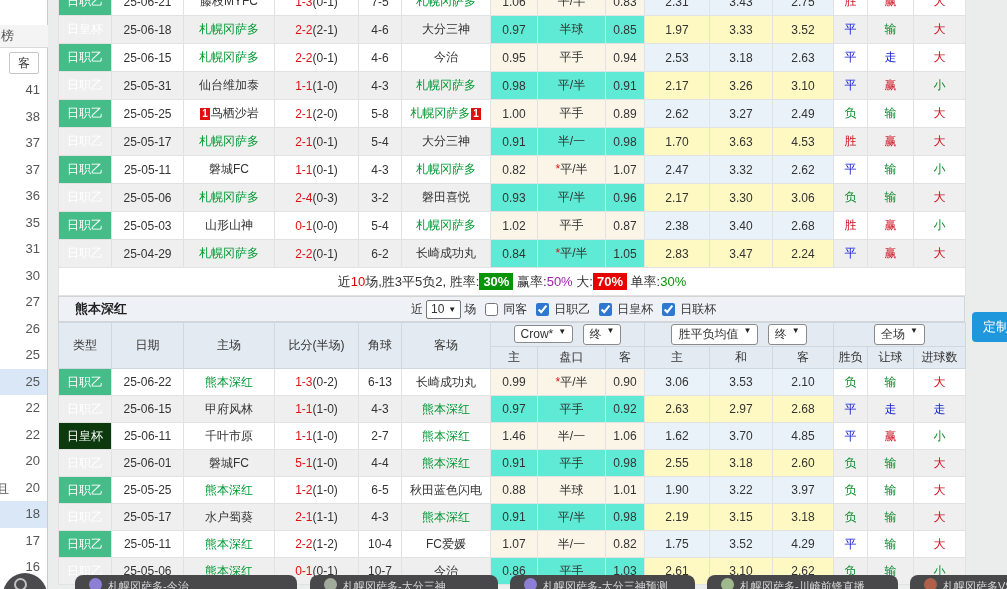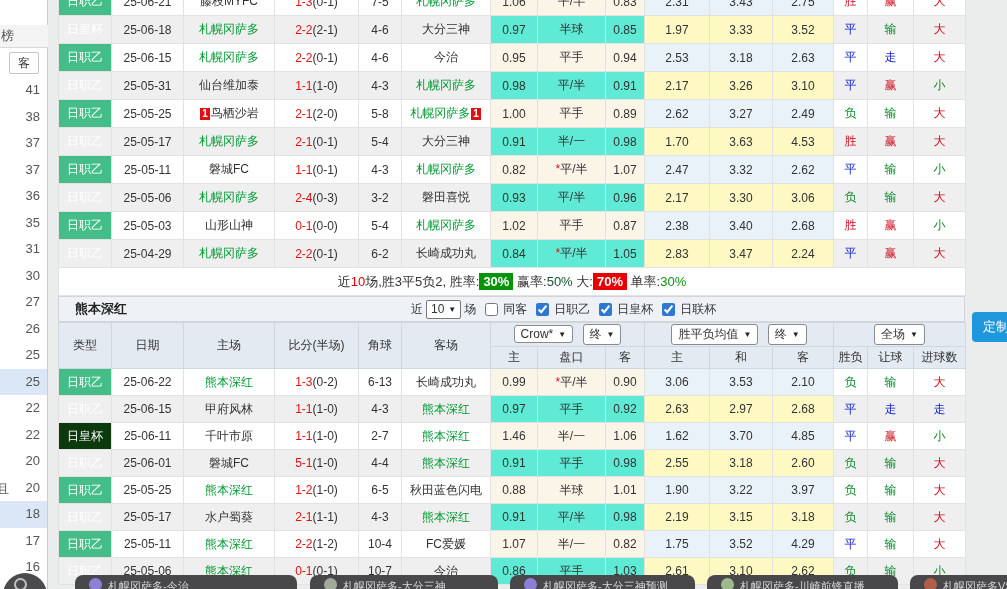--- a/index.html
+++ b/index.html
@@ -30,33 +30,33 @@
 td.lg-dark{background:#0d390f;color:#fff}
 .t-green{color:#009933}
 .sc{color:#e01010}
 .sch{color:#333}
 .star{color:#e01010}
 .c-red{color:#cf1322}.c-blue{color:#1322cf}.c-green{color:#0a8a2a}
 .badge{display:inline-block;background:#e01010;color:#fff;font-size:10px;line-height:12px;padding:0 2px;font-weight:bold;margin:0 1px}
 td.summary{background:#fff;font-size:13px;height:28px}
 .chip-green{background:#089408;color:#fff;padding:1px 4px;font-weight:bold}
 .chip-red{background:#e80000;color:#fff;padding:1px 4px;font-weight:bold}
-.s-red{color:#e00000}.s-blue{color:#14532d}.s-green{color:#089408}
+.s-red{color:#e00000}.s-blue{color:#a21caf}.s-green{color:#089408}
 
 .band{position:relative;height:26px;background:#eef1f5;border:1px solid #d4d4d4;display:flex;align-items:center}
 .band-title{font-weight:bold;font-size:13px;color:#222;margin-left:16px}
 .band-controls{position:absolute;left:352px;top:0;height:100%;display:flex;align-items:center;font-size:12px;color:#333;gap:3px;white-space:nowrap}
 .mini-select{border:1px solid #767676;background:#fff;border-radius:2px;padding:0 4px;font-size:12px;height:19px;line-height:17px;display:inline-flex;align-items:center;gap:4px;cursor:pointer}
 .arrow{font-size:8px;color:#222}
 .band-controls input[type=checkbox]{width:13px;height:13px;accent-color:#2e78d2;margin:0 2px 0 6px;vertical-align:-2px}
 
 thead th{background:#e3eaf1;font-weight:normal;border:1px solid #cfd8e0}
 .hrowA th{height:24px}
 .hrowB th{height:22px}
-.sel{display:inline-flex;align-items:center;gap:5px;border:1px solid #8b8b8b;border-radius:3px;background:#fff;padding:1px 6px;font-size:12px;margin:0 3px;cursor:pointer}
+.sel{display:inline-flex;align-items:flex-start;gap:5px;border:1px solid #8b8b8b;border-radius:3px;background:#fff;padding:1px 6px;font-size:12px;margin:0 3px;cursor:pointer}
 
 .customize{position:absolute;left:972px;top:312px;width:60px;height:30px;background:#1f97dc;color:#fff;border:none;border-radius:4px;font-size:13px;text-align:left;padding-left:11px;cursor:pointer}
 
 .taskbar{position:absolute;left:0;top:573px;width:1007px;height:16px}
 .tb-circle{position:absolute;left:3px;top:0;width:44px;height:44px;border-radius:50%;background:#4b4b4d;cursor:pointer}
 .tb-ring{position:absolute;left:11px;top:5px;width:13px;height:13px;border:2px solid #c2c2c2;border-radius:50%}
 .pill{position:absolute;top:2px;height:16px;background:#48484a;border-radius:8px 8px 0 0;display:flex;align-items:flex-start;padding-left:14px;gap:6px;overflow:hidden;cursor:pointer}
 .pill .fav{width:13px;height:13px;border-radius:50%;flex:none;margin-top:3px}
 .pill .lbl{font-size:11px;color:#d8d8d8;margin-top:4px;white-space:nowrap}
 </style>

